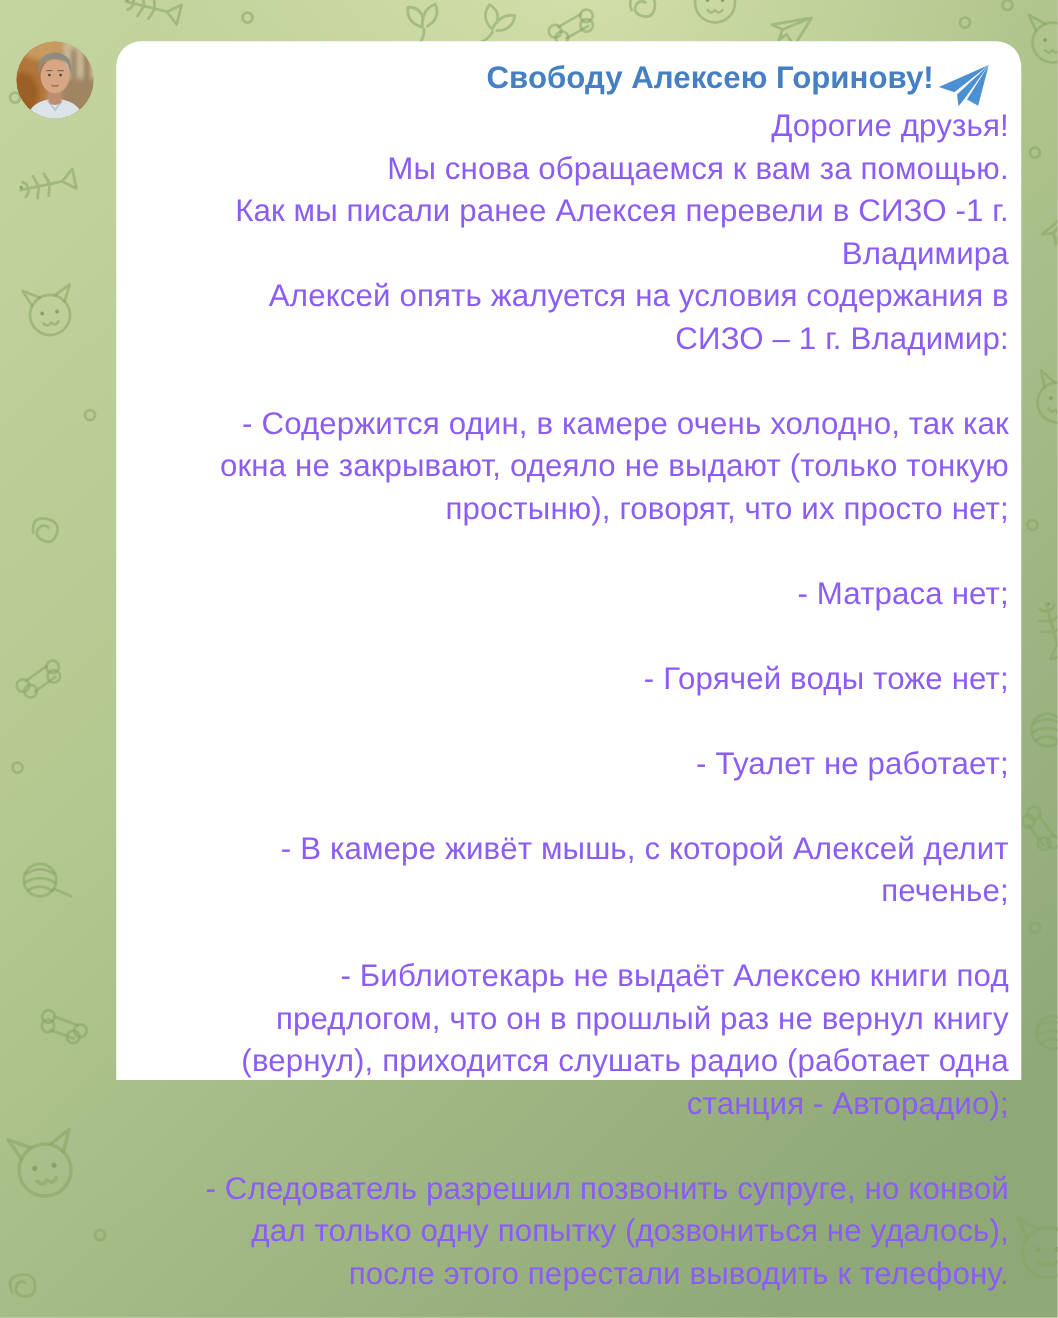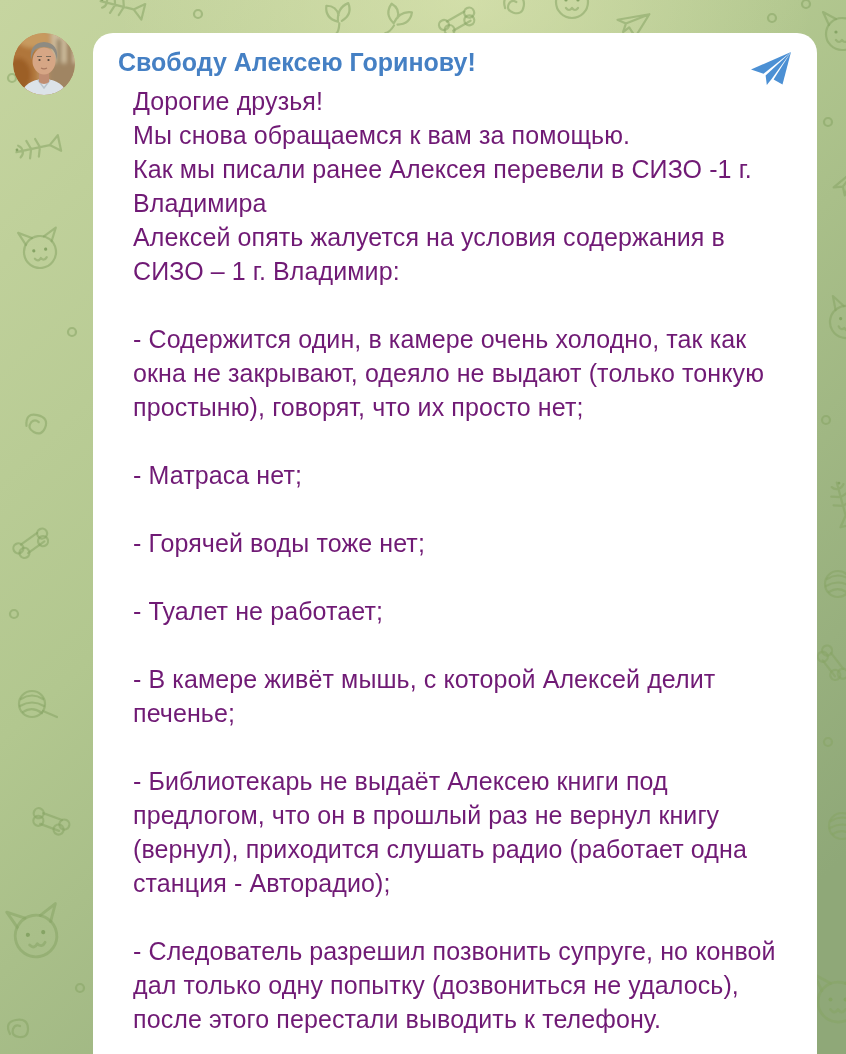--- a/index.html
+++ b/index.html
@@ -7,32 +7,32 @@
     position:relative;width:846px;height:1054px;overflow:hidden;
     font-family:"Liberation Sans",sans-serif;
   }
   .bg{position:absolute;left:0;top:0;z-index:0;display:block;}
   .avatar{
     position:absolute;left:13px;top:33px;width:62px;height:62px;z-index:2;
     border-radius:50%;overflow:hidden;
   }
   .avatar svg{display:block;}
   .bubble{
-    position:absolute;left:93px;top:33px;width:724px;height:1021px;z-index:1;
-    background:#ffffff;border-radius:20px 20px 0 0;box-sizing:border-box;
+    position:absolute;left:93px;top:33px;width:724px;height:831px;z-index:1;
+    background:#ffffff;border-radius:20px 20px 0 0;box-sizing:border-box;text-align:right;
   }
   .channel-name{
     margin:11px 70px 0 25px;
     font-size:25px;line-height:36px;font-weight:700;color:#4580c4;
     white-space:nowrap;overflow:hidden;
   }
   .plane{position:absolute;top:19px;right:26px;width:40px;height:34px;}
   .msg{
     margin:4px 10px 0 40px;
-    font-size:25px;line-height:34px;color:#701a75;
+    font-size:25px;line-height:34px;color:#8b5cf6;
     white-space:pre-line;letter-spacing:0.1px;
   }
 </style>
 </head>
 <body>
 
 <div class="screen">
 
   <svg class="bg" width="846" height="1054" viewBox="0 0 846 1054">
     <defs>

